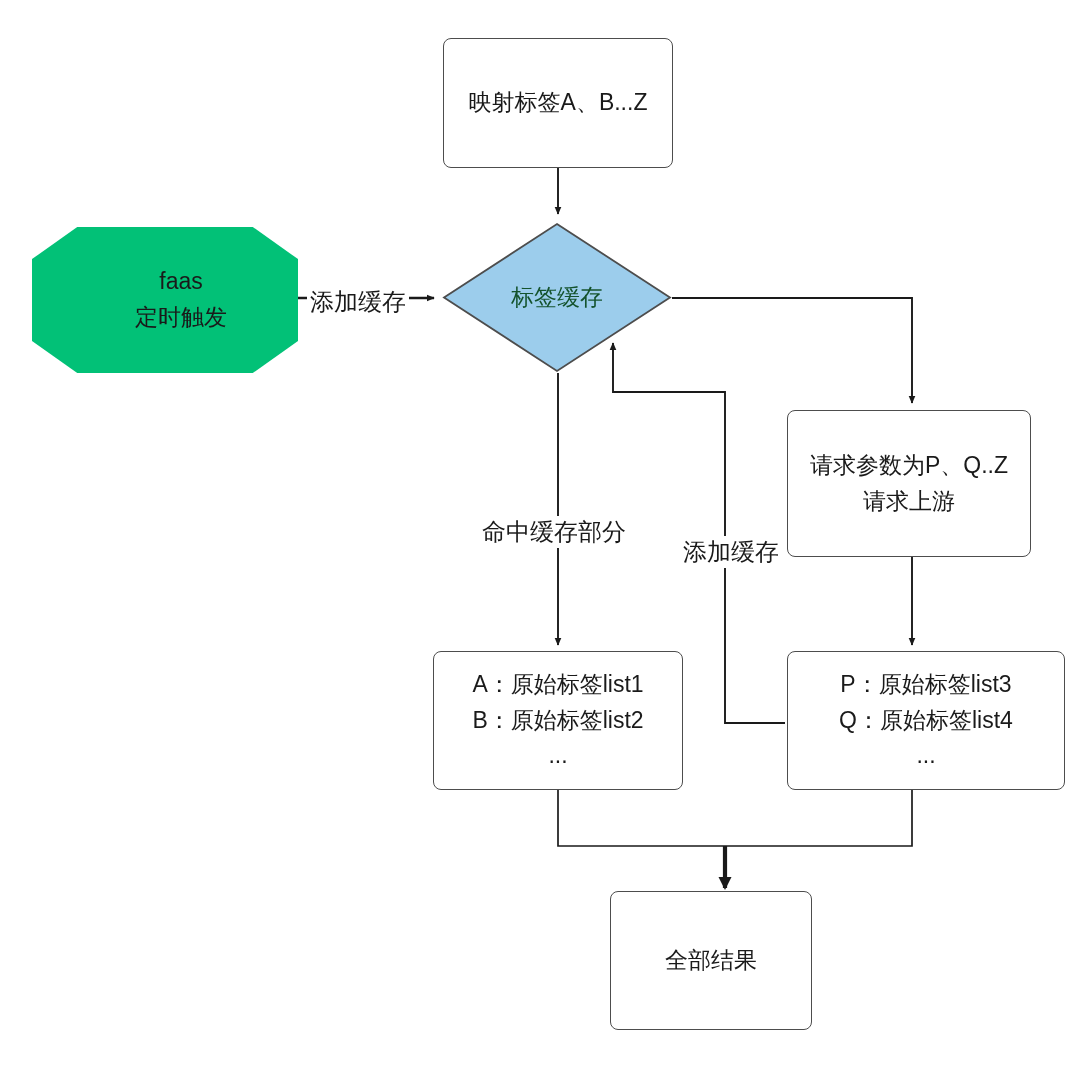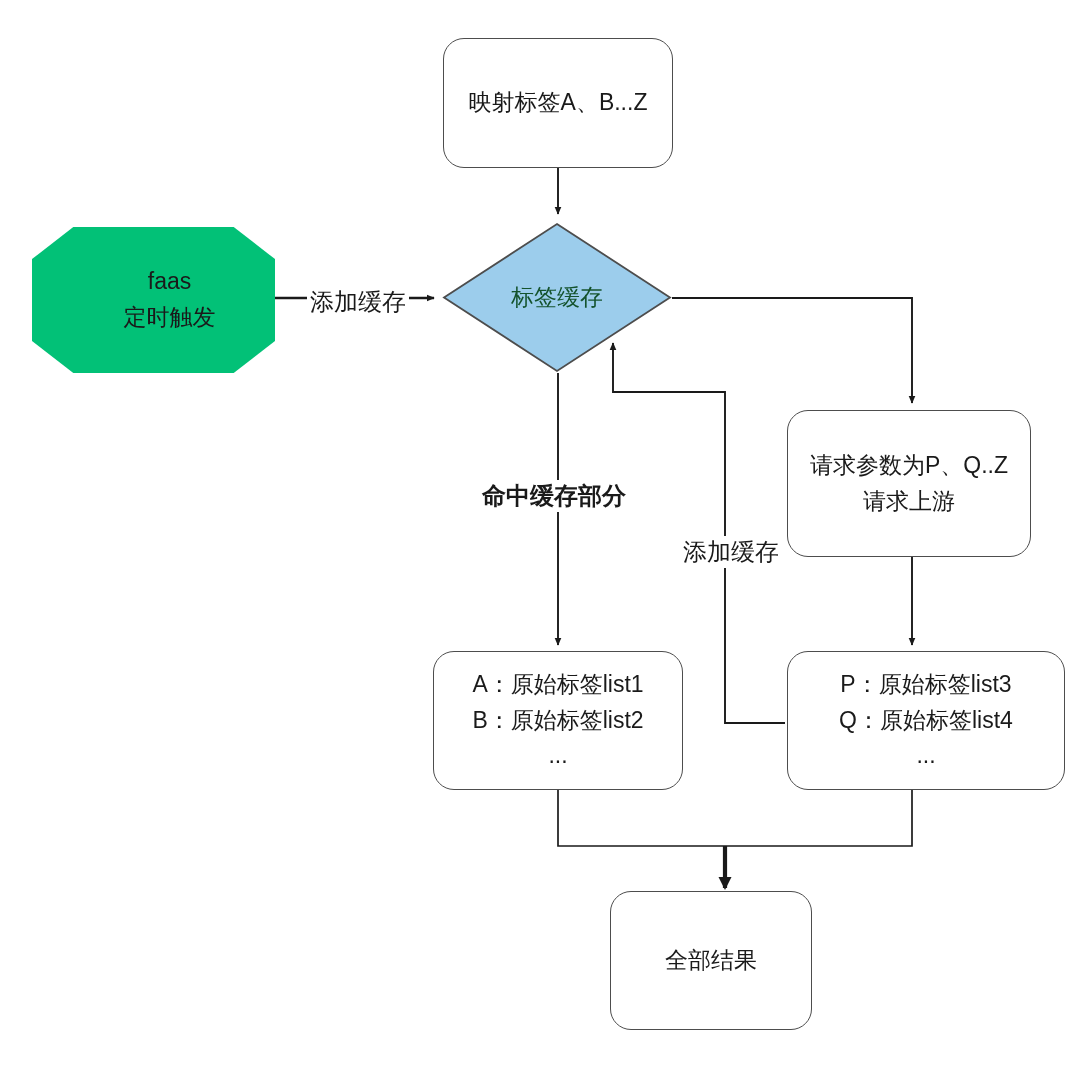--- a/index.html
+++ b/index.html
@@ -33,21 +33,21 @@
     justify-content: center;
     text-align: center;
     color: #1a1a1a;
     line-height: 1.55;
     white-space: pre-line;
     z-index: 2;
   }
   .rbox {
     background: #ffffff;
     border: 1.6px solid #4d4d4d;
-    border-radius: 21px;
+    border-radius: 8px;
     font-size: 23px;
   }
   .octagon {
     background: #02c177;
     font-size: 23px;
     clip-path: polygon(17% 0%, 83% 0%, 100% 22%, 100% 78%, 83% 100%, 17% 100%, 0% 78%, 0% 22%);
   }
   .diamond-wrap {
     position: absolute;
     z-index: 2;
@@ -108,21 +108,21 @@
       <path d="M912,790 L912,846 L725,846" stroke-width="1.7"></path>
 
       <path d="M725,846 L725,888" stroke-width="4.2" marker-end="url(#arrow-thick)"></path>
     </g>
   </svg>
 
   <div class="node rbox" style="left:443px; top:38px; width:230px; height:130px;">
     <span>映射标签A、B...Z</span>
   </div>
 
-  <div class="node octagon" style="left:32px; top:227px; width:243px; height:146px;padding-left:32px;">
+  <div class="node octagon" style="left:32px; top:227px; width:266px; height:146px;padding-left:32px;">
     <span>faas
 定时触发</span>
   </div>
 
   <div class="diamond-wrap" style="left:442px; top:222px; width:230px; height:151px;">
     <svg width="230" height="151" viewBox="0 0 230 151">
       <polygon points="115,2 228,75.5 115,149 2,75.5" fill="#9ccdec" stroke="#4d4d4d" stroke-width="1.8"></polygon>
     </svg>
     <div class="diamond-label">标签缓存</div>
   </div>
@@ -144,17 +144,17 @@
 ...</span>
   </div>
 
   <div class="node rbox" style="left:610px; top:891px; width:202px; height:139px;">
     <span>全部结果</span>
   </div>
 
   <div class="edge-label" style="left:307px; top:286px;">添加缓存</div>
 
 
-  <div class="edge-label" style="left:479px; top:480px;font-weight:bold;">命中缓存部分</div>
+  <div class="edge-label" style="left:479px; top:516px;">命中缓存部分</div>
 
   <div class="edge-label" style="left:680px; top:536px;">添加缓存</div>
 
 </div>
 
 </body></html>

